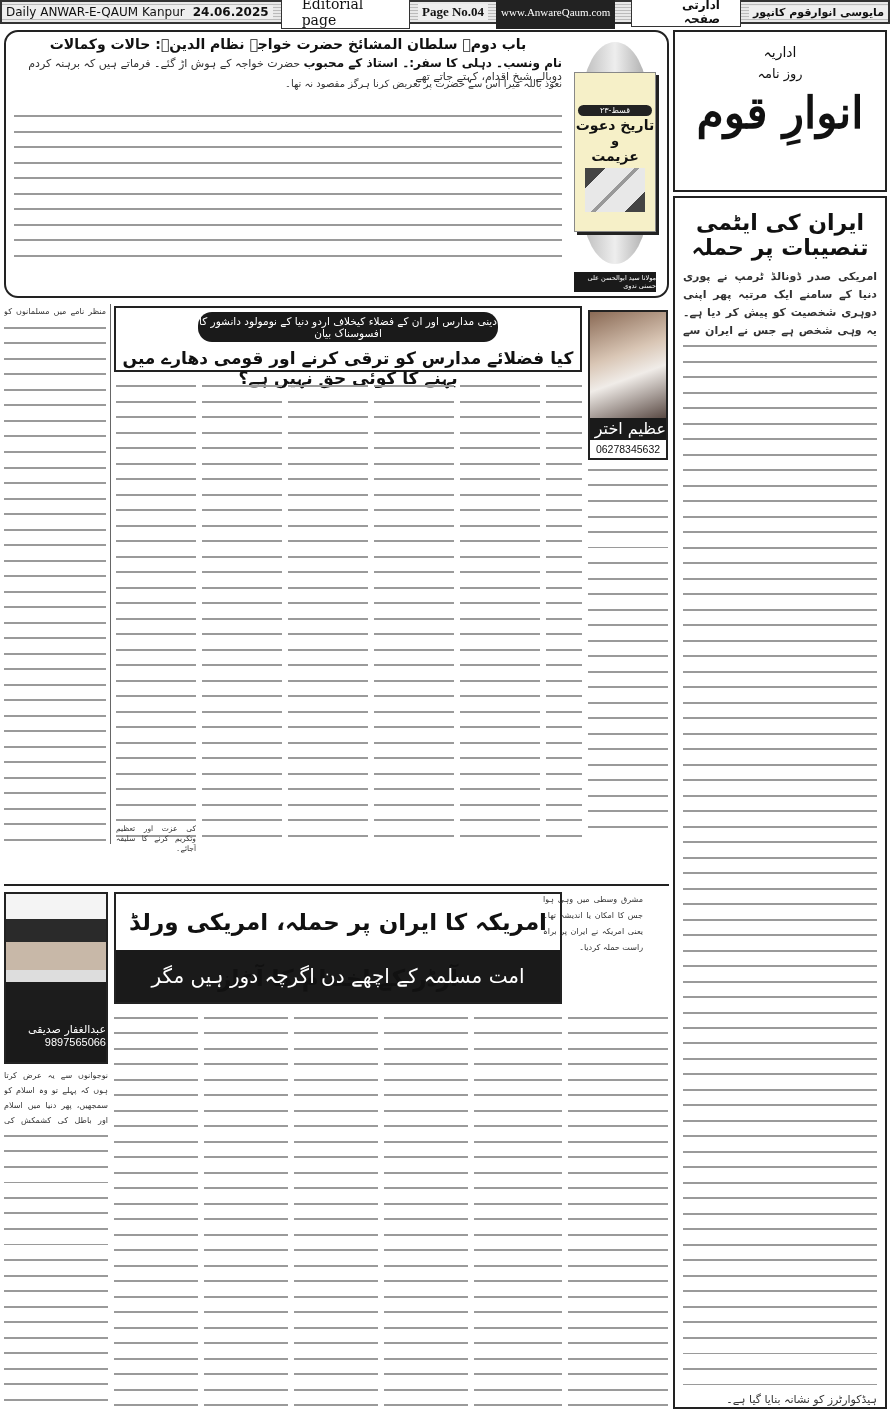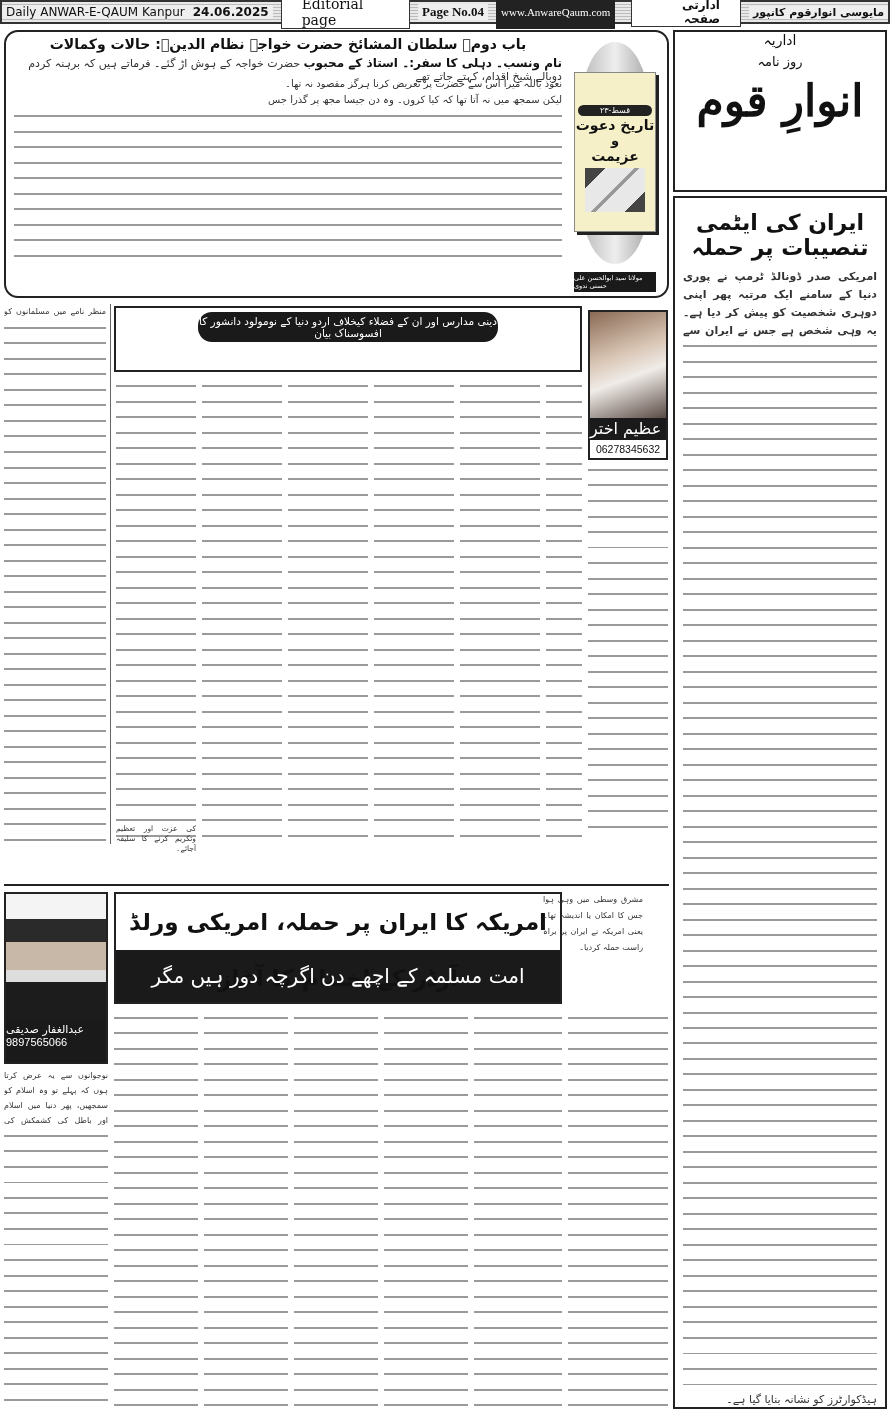--- a/index.html
+++ b/index.html
@@ -11,60 +11,59 @@
   .hdr-url { background: #222; color: #fff; font-family: "Liberation Serif", serif; font-size: 11px; padding: 11px 5px; margin: 0 8px; text-align: right; }
   .hdr-urdu { border: 1px solid #333; background: #fff; font-weight: bold; padding: 0 20px; margin: 0 8px; direction: rtl; }
   .box { border: 2px solid #222; }
   .round { border-radius: 14px; }
   .urdu { direction: rtl; font-family: "DejaVu Sans", sans-serif; }
   .text-col { font-size: 8.5px; line-height: 15.5px; color: #333; text-align: justify; direction: rtl; overflow: hidden; }
   .lines { background: repeating-linear-gradient(180deg, transparent 0 5px, #9a9a9a 5px 7px, transparent 7px 15.5px); }
   .headline { font-weight: bold; text-align: center; direction: rtl; }
   .photo { background: linear-gradient(160deg, #8a6a55, #d9c6b5 40%, #f0ece8 60%, #5a4a44); }
   .photo2 { background: linear-gradient(180deg, #f4f4f4 0 20%, #2a2a2a 20% 38%, #c8b8a8 38% 60%, #ddd 60% 70%, #1c1c1c 70%); }
-  .caption { background: #1a1a1a; color: #fff; text-align: left; }
+  .caption { background: #1a1a1a; color: #fff; text-align: right; }
   .dark-banner { background: #1a1a1a; color: #fff; }
   .vline { background: #666; width: 1px; }
 </style>
 </head>
 <body>
 
 <div class="abs header">
   <span class="seg">Daily ANWAR-E-QAUM Kanpur</span>
   <span class="seg" style="font-weight:bold;">24.06.2025</span>
   <span class="hdr-title">Editorial page</span>
   <span class="seg" style="font-weight:bold;font-family:'Liberation Serif',serif;font-size:13px;">Page No.04</span>
   <span class="hdr-url">www.AnwareQaum.com</span>
   <span class="hdr-urdu">ادارتی صفحہ</span>
   <span class="seg urdu" style="margin-left:auto;font-size:11px;font-weight:bold;">مایوسی انوارقوم کانپور</span>
 </div>
 
 <div class="abs box" style="left:673px;top:30px;width:214px;height:162px;text-align:center;">
-  <div class="urdu" style="font-size:14px;letter-spacing:6px;">اداریہ</div>
+  <div class="urdu" style="font-size:14px;margin-top:12px;letter-spacing:6px;">اداریہ</div>
   <div class="urdu" style="font-size:13px;margin-top:6px;letter-spacing:6px;">روز نامہ</div>
   <div class="urdu" style="font-size:44px;font-weight:bold;margin-top:6px;font-family:'DejaVu Serif',serif;">انوارِ قوم</div>
 </div>
 
 <div class="abs box" style="left:673px;top:196px;width:214px;height:1213px;">
   <div class="headline" style="font-size:22px;margin:12px 4px 6px;">ایران کی ایٹمی تنصیبات پر حملہ</div>
   <div class="text-col" style="font-size:11px;line-height:18px;padding:2px 8px;height:72px;font-weight:bold;">امریکی صدر ڈونالڈ ٹرمپ نے پوری دنیا کے سامنے ایک مرتبہ پھر اپنی دوہری شخصیت کو پیش کر دیا ہے۔ یہ وہی شخص ہے جس نے ایران سے کہا تھا کہ وہ جوہری قرارداد پر معاہدہ کرنے کے</div>
   <div class="lines" style="margin:2px 8px;height:1050px;"></div>
   <div class="text-col" style="font-size:11px;padding:0 8px;height:18px;">ہیڈکوارٹرز کو نشانہ بنایا گیا ہے۔</div>
   <div class="urdu" style="text-align:center;font-size:12px;margin-top:4px;">مظفراللہ خان</div>
 
 </div>
 
 <div class="abs box round" style="left:4px;top:30px;width:665px;height:268px;">
   <div class="headline" style="position:absolute;left:8px;top:4px;width:548px;font-size:14px;">باب دوم۔ سلطان المشائخ حضرت خواجہ نظام الدینؒ: حالات وکمالات</div>
   <div style="position:absolute;left:8px;top:24px;width:548px;direction:rtl;font-size:11px;">
     <span style="font-weight:bold;font-size:12px;">نام ونسب۔ دہلی کا سفر:۔ استاذ کے محبوب</span>
     <span style="color:#333;">حضرت خواجہ کے ہوش اڑ گئے۔ فرماتے ہیں کہ برہنہ کردم دوبالے شیخ اقدام، کہتے جاتے تھے</span>
   </div>
   <div class="text-col" style="position:absolute;left:8px;top:44px;width:548px;font-size:10px;">نعوذ باللہ میرا اس سے حضرت پر تعریض کرنا ہرگز مقصود نہ تھا۔</div>
-  <div class="text-col" style="position:absolute;left:8px;top:60px;width:548px;font-size:10px;">لیکن سمجھ میں نہ آتا تھا کہ کیا کروں۔ وہ دن جیسا مجھ پر گذرا جس</div>
   <div class="lines" style="position:absolute;left:8px;top:78px;width:548px;height:155px;"></div>
 
   <div style="position:absolute;left:562px;top:10px;width:94px;height:248px;">
     <div style="position:absolute;left:14px;top:0;width:66px;height:222px;border-radius:33px/60px;background:linear-gradient(90deg,#bbb,#eee,#aaa);"></div>
     <div style="position:absolute;left:6px;top:30px;width:82px;height:160px;background:#f6f0c8;border:1px solid #888;box-shadow:3px 3px 0 #222;text-align:center;">
       <div style="display:inline-block;margin-top:32px;background:#222;color:#fff;font-size:8px;border-radius:6px;padding:1px 22px;">قسط-۲۳</div>
       <div class="urdu" style="font-weight:bold;font-size:14px;">تاریخ دعوت</div>
       <div class="urdu" style="font-weight:bold;font-size:13px;">و</div>
       <div class="urdu" style="font-weight:bold;font-size:14px;text-align:center;">عزیمت</div>
       <div style="margin:4px auto 0;width:60px;height:44px;background:linear-gradient(135deg,#444 0 20%,#e8e8e8 20% 48%,#999 48% 52%,#e8e8e8 52% 80%,#444 80%);"></div>
@@ -74,20 +73,21 @@
 </div>
 
 <div class="abs" style="left:4px;top:304px;width:665px;height:540px;">
 
   <div class="text-col" style="position:absolute;left:0;top:0;width:102px;height:16px;font-size:8px;">منظر نامے میں مسلمانوں کو جس طور پر حاشیے پر پہنچایا گیا ہے اور اردو کو جس خوبصورتی سے ہوا میں معلق کر دیا گیا ہے، ہمیں یقین ہے کہ مستقبل قریب میں</div>
   <div class="lines" style="position:absolute;left:0;top:18px;width:102px;height:522px;"></div>
   <div class="vline" style="position:absolute;left:106px;top:0;height:540px;"></div>
 
   <div class="box" style="position:absolute;left:110px;top:2px;width:468px;height:66px;">
     <div class="dark-banner urdu round" style="margin:4px auto 0;width:300px;text-align:center;font-size:10.5px;padding:3px 0;">دینی مدارس اور ان کے فضلاء کیخلاف اردو دنیا کے نومولود دانشور کا افسوسناک بیان</div>
+    <div class="headline" style="font-size:17px;margin-top:6px;">کیا فضلائے مدارس کو ترقی کرنے اور قومی دھارے میں بہنے کا کوئی حق نہیں ہے؟</div>
   </div>
 
   <div class="lines" style="position:absolute;left:112px;top:76px;width:80px;height:460px;"></div>
   <div class="lines" style="position:absolute;left:198px;top:76px;width:80px;height:460px;"></div>
   <div class="lines" style="position:absolute;left:284px;top:76px;width:80px;height:460px;"></div>
   <div class="lines" style="position:absolute;left:370px;top:76px;width:80px;height:460px;"></div>
   <div class="lines" style="position:absolute;left:456px;top:76px;width:80px;height:460px;"></div>
   <div class="lines" style="position:absolute;left:542px;top:76px;width:36px;height:460px;"></div>
   <div class="text-col" style="position:absolute;left:112px;top:520px;width:80px;font-size:7.5px;line-height:10px;">کی عزت اور تعظیم وتکریم کرنے کا سلیقہ آجائے۔</div>
 

